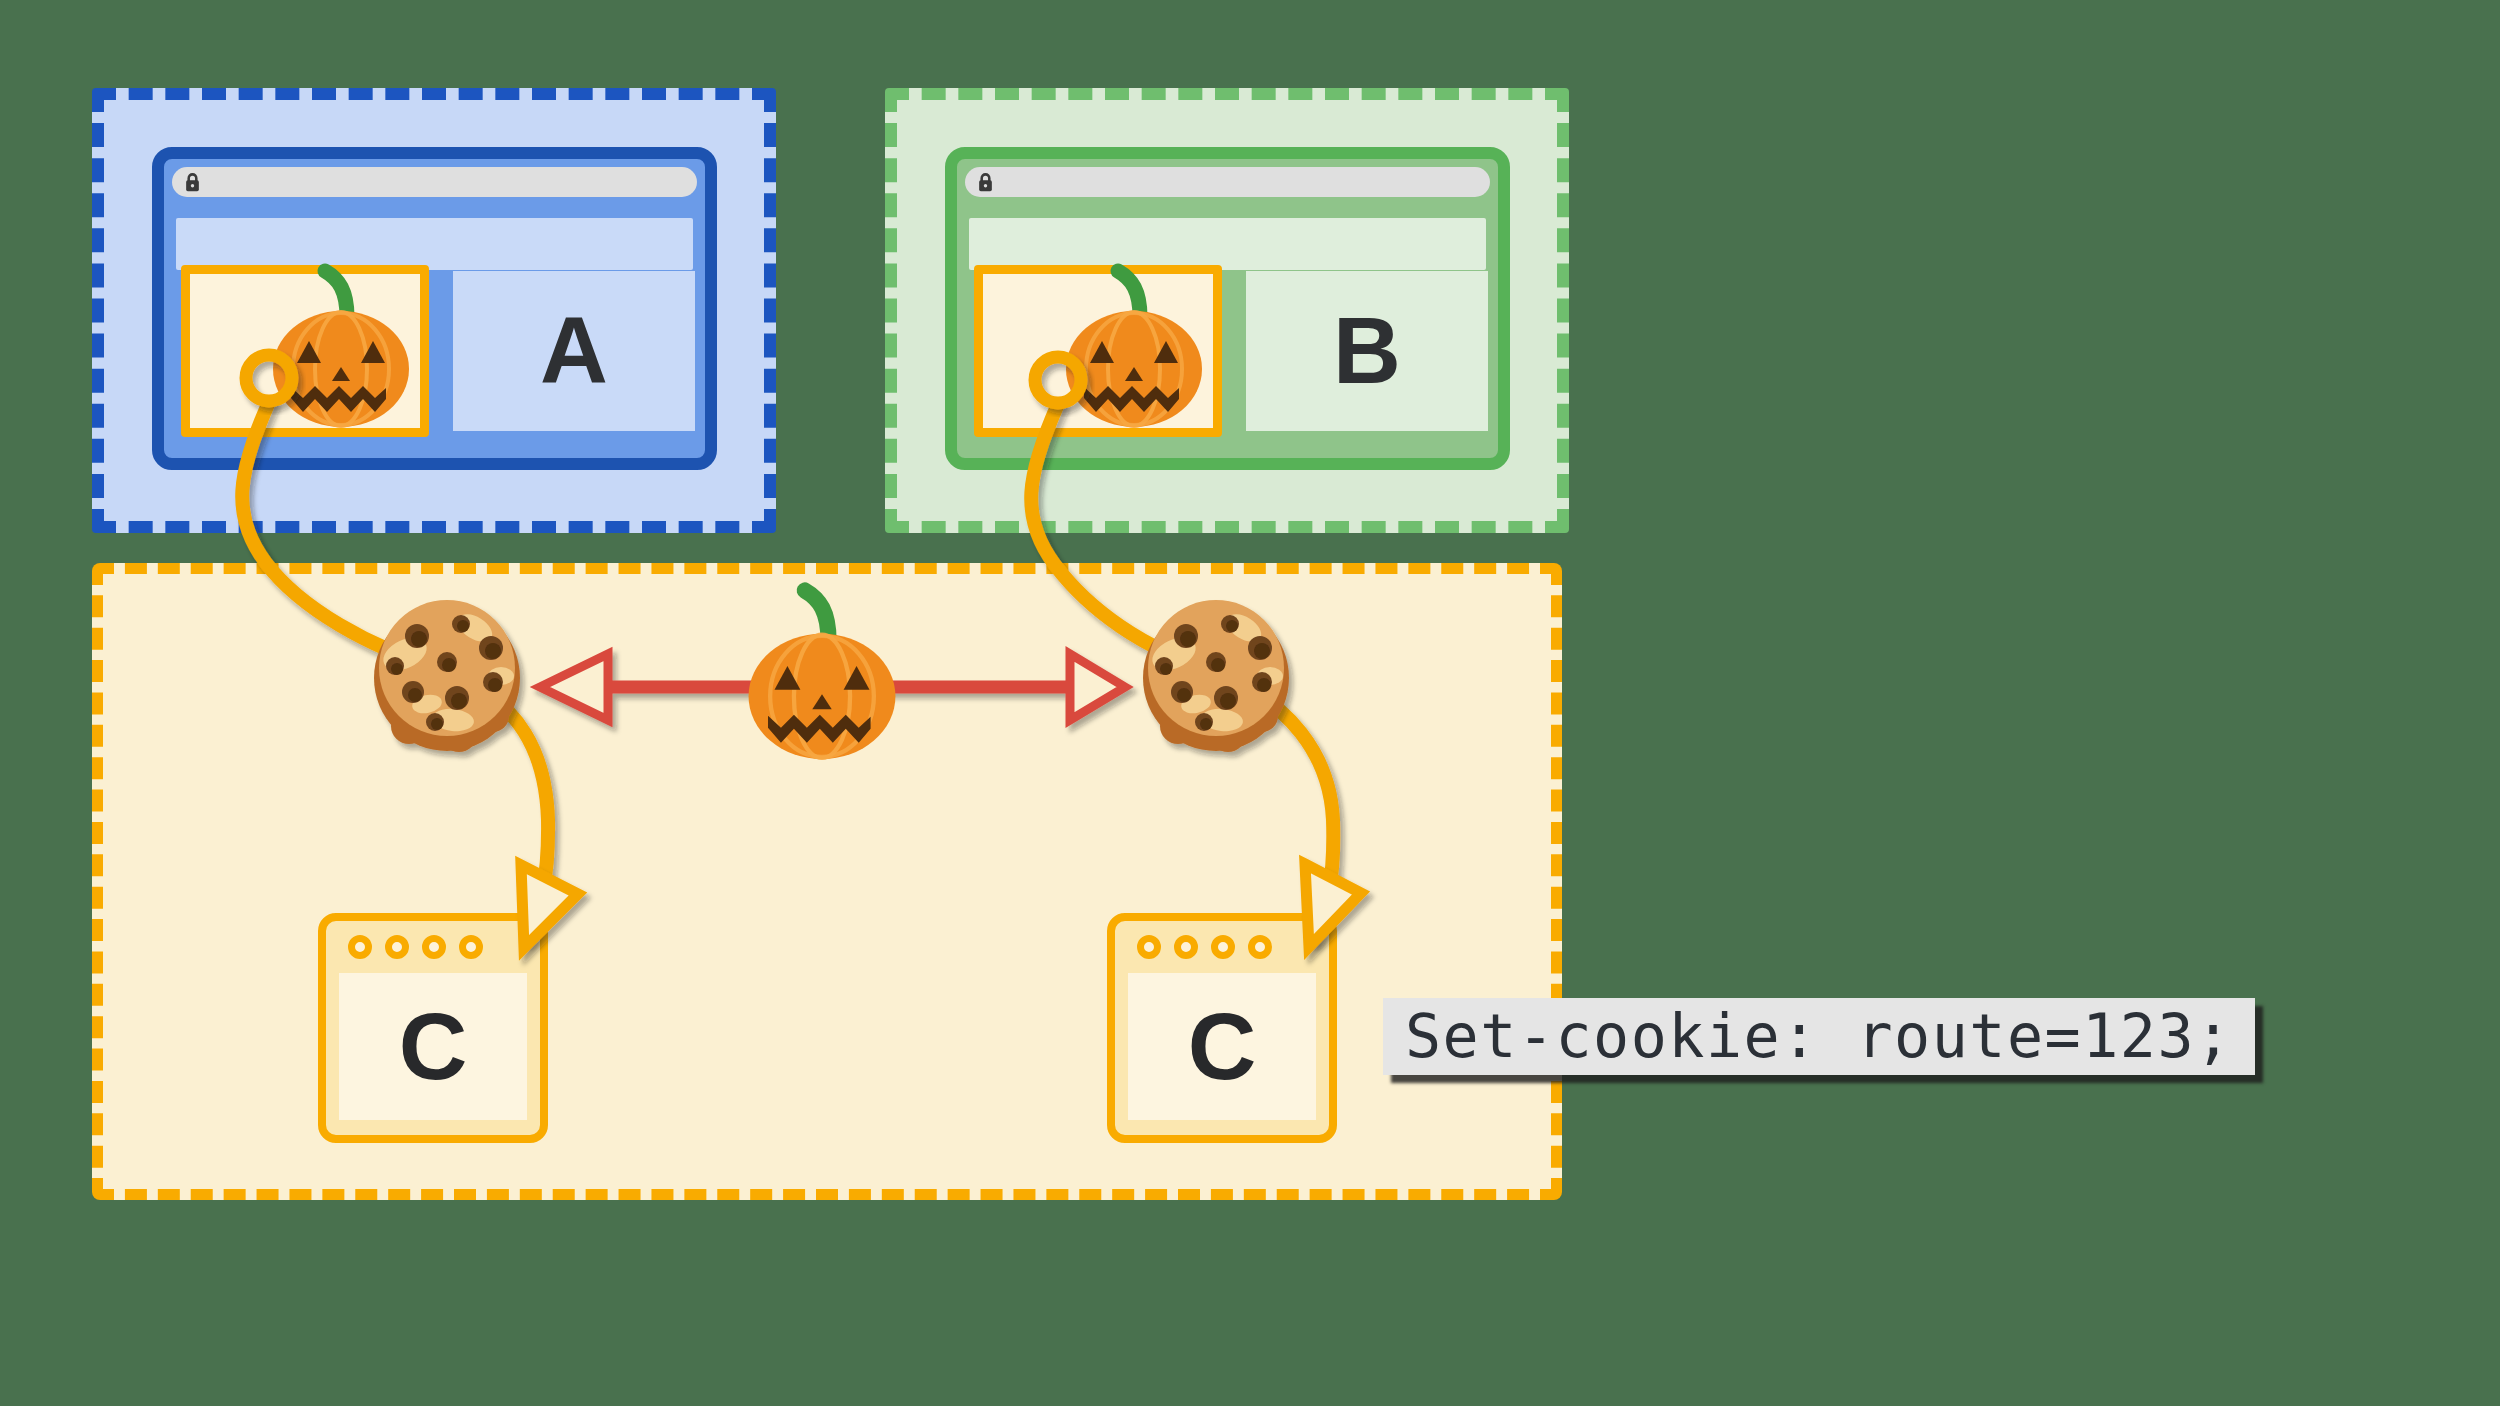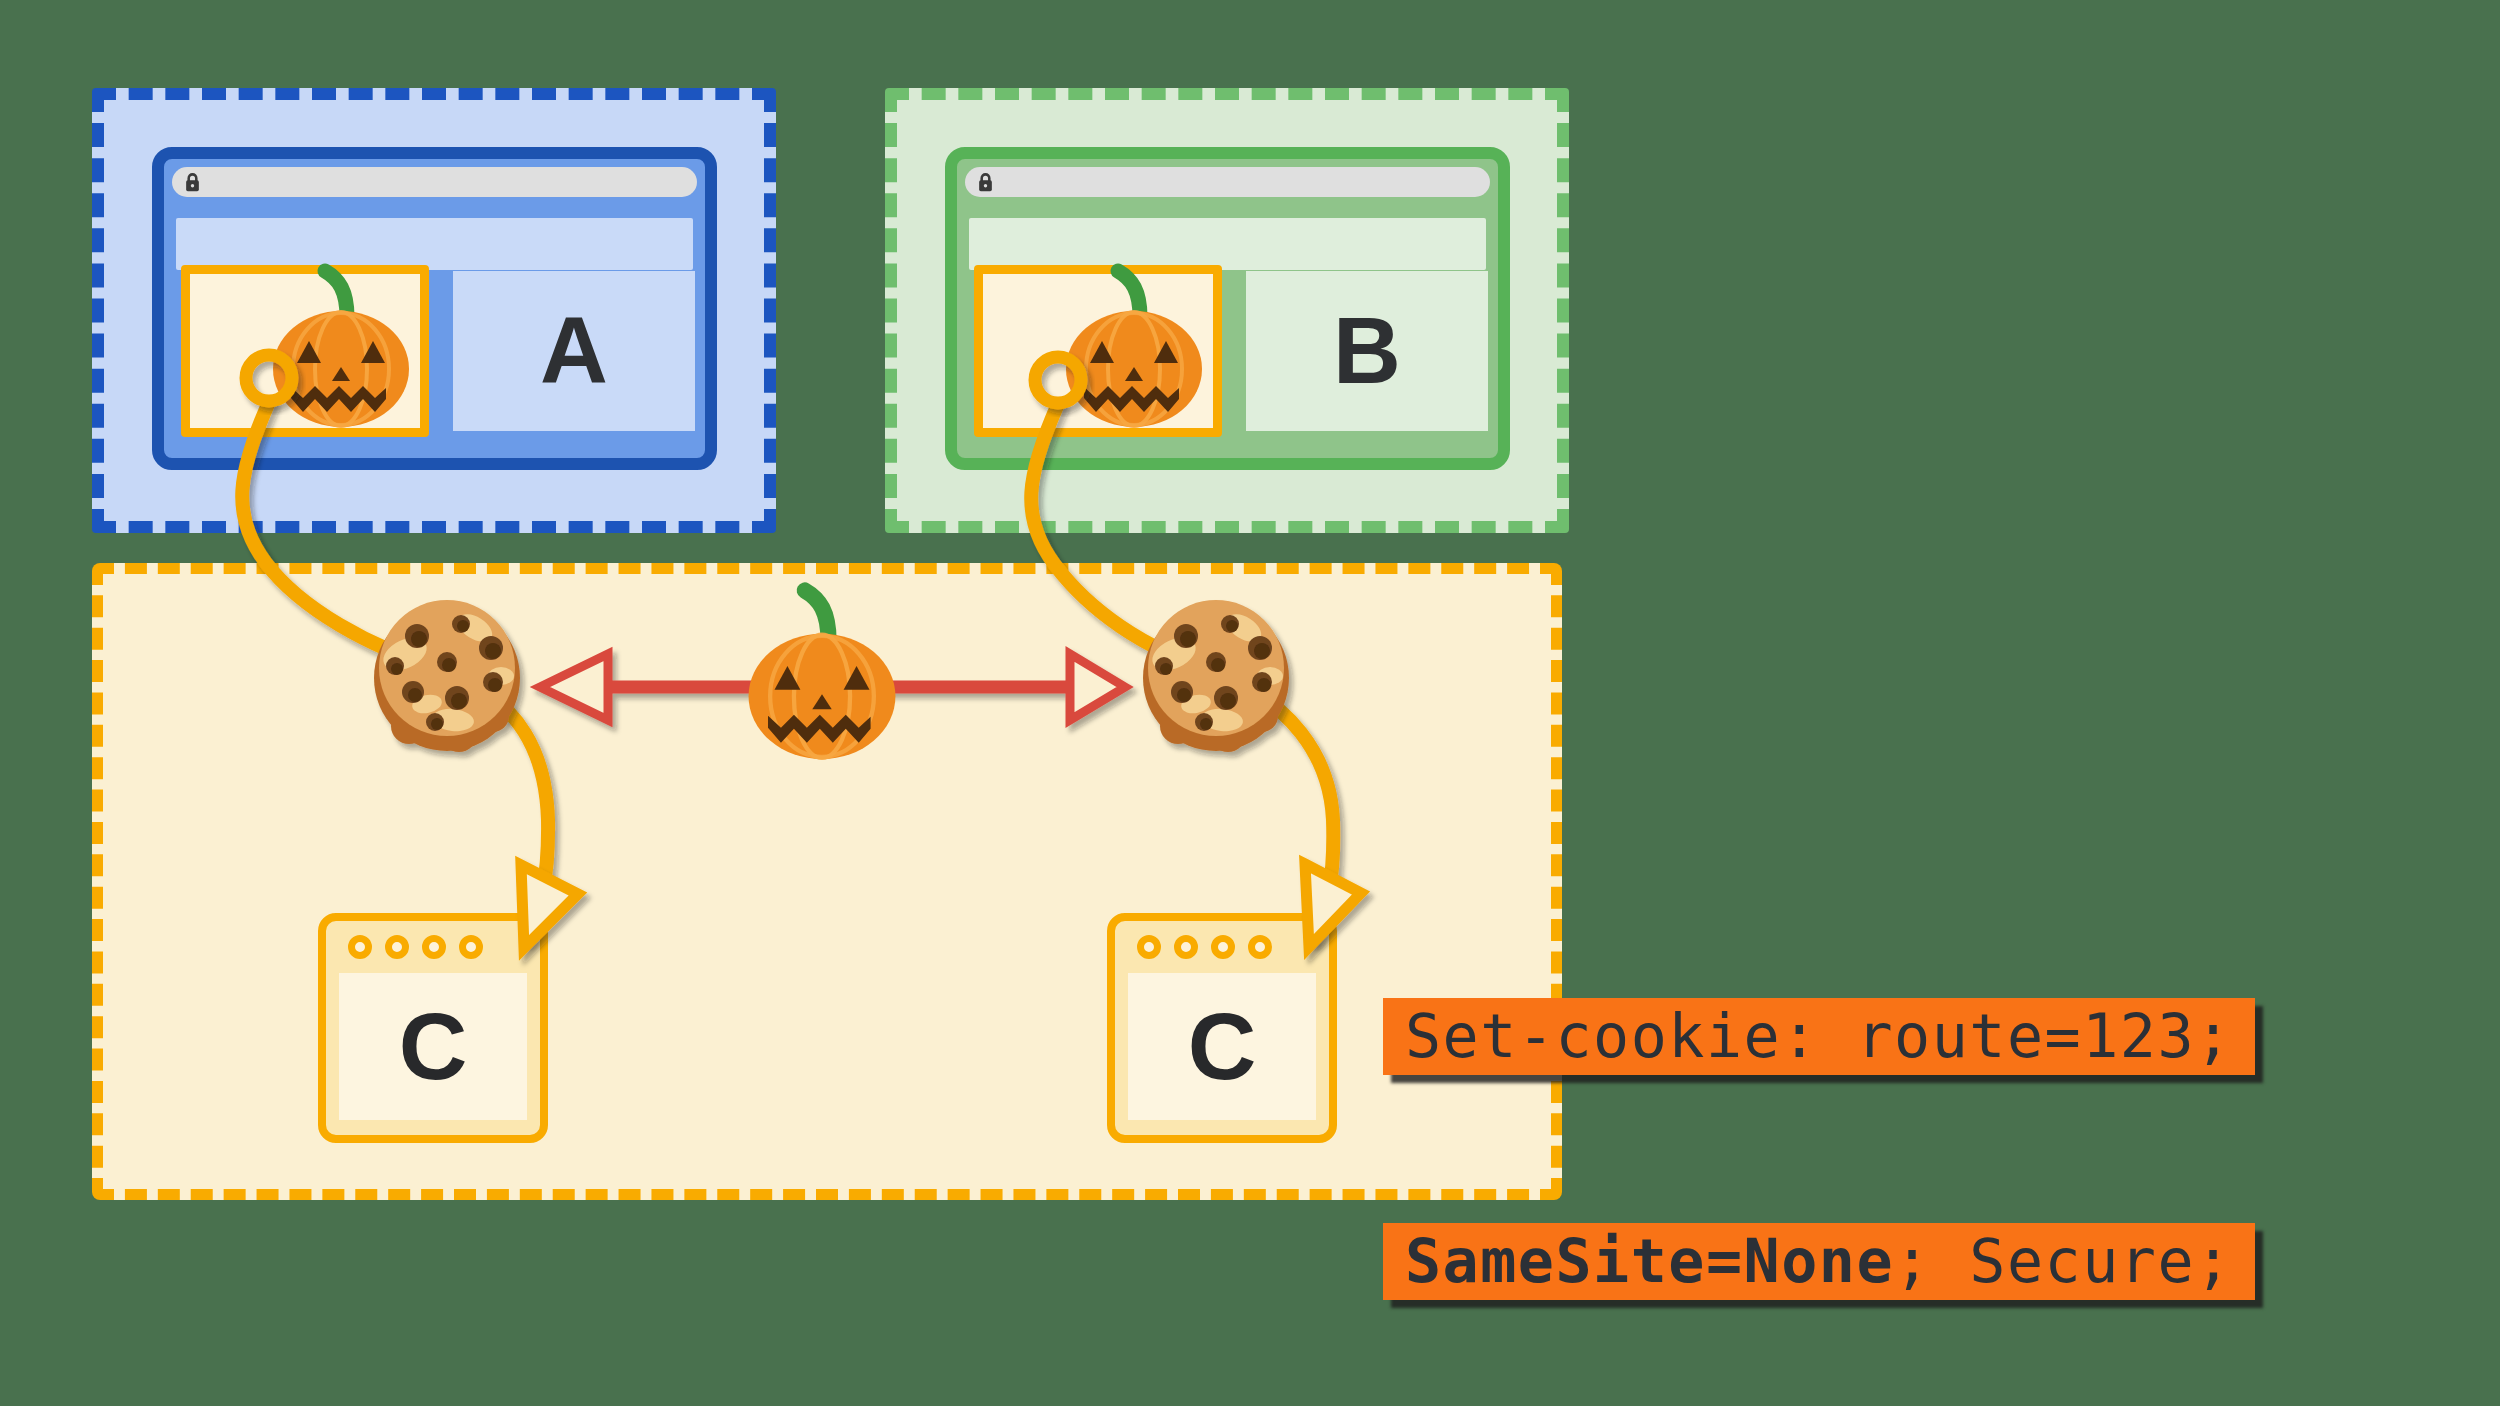--- a/index.html
+++ b/index.html
@@ -79,23 +79,23 @@
     pointer-events:none;z-index:5;
   }
 
   
   .code{
     position:absolute;left:1383px;top:858px;z-index:10;
     font-family:"DejaVu Sans Mono","Liberation Mono",monospace;
     font-size:60px;color:#2B3037;letter-spacing:1.5px;white-space:pre;
   }
   .code-line{
-    display:table;background:#f97316;line-height:77px;height:77px;
+    display:table;background:#e5e5e5;line-height:77px;height:77px;
     padding:0 22px;box-shadow:8px 8px 3px rgba(30,30,30,0.82);
-    margin-bottom:8px;
+    margin-bottom:16px;
   }
   .code-line b{font-weight:bold;}
 
   .lock-svg{width:17px;height:22px;display:block;}
 </style>
 </head>
 <body>
 
 <div class="abs" style="left:0;top:0;width:2500px;height:1406px;">
 
@@ -235,16 +235,15 @@
     <use href="#cookie" transform="translate(1216,670)" filter="url(#sh)"></use>
 
     <use href="#pumpkin" transform="translate(822,692) scale(1.08)"></use>
 
     <polygon points="521,865 578,894 524,948" fill="#FBF0D2" stroke="#F5A700" stroke-width="11" stroke-linejoin="miter" filter="url(#sh)"></polygon>
     <polygon points="1305,864 1361,893 1309,947" fill="#FBF0D2" stroke="#F5A700" stroke-width="11" stroke-linejoin="miter" filter="url(#sh)"></polygon>
   </svg>
 
   <div class="code">
     <div class="code-line"><span>Set-cookie: route=123;</span></div>
-    <div class="code-line"><b>SameSite=None</b><span>; Secure;</span></div>
   </div>
 
 </div>
 
 </body></html>

